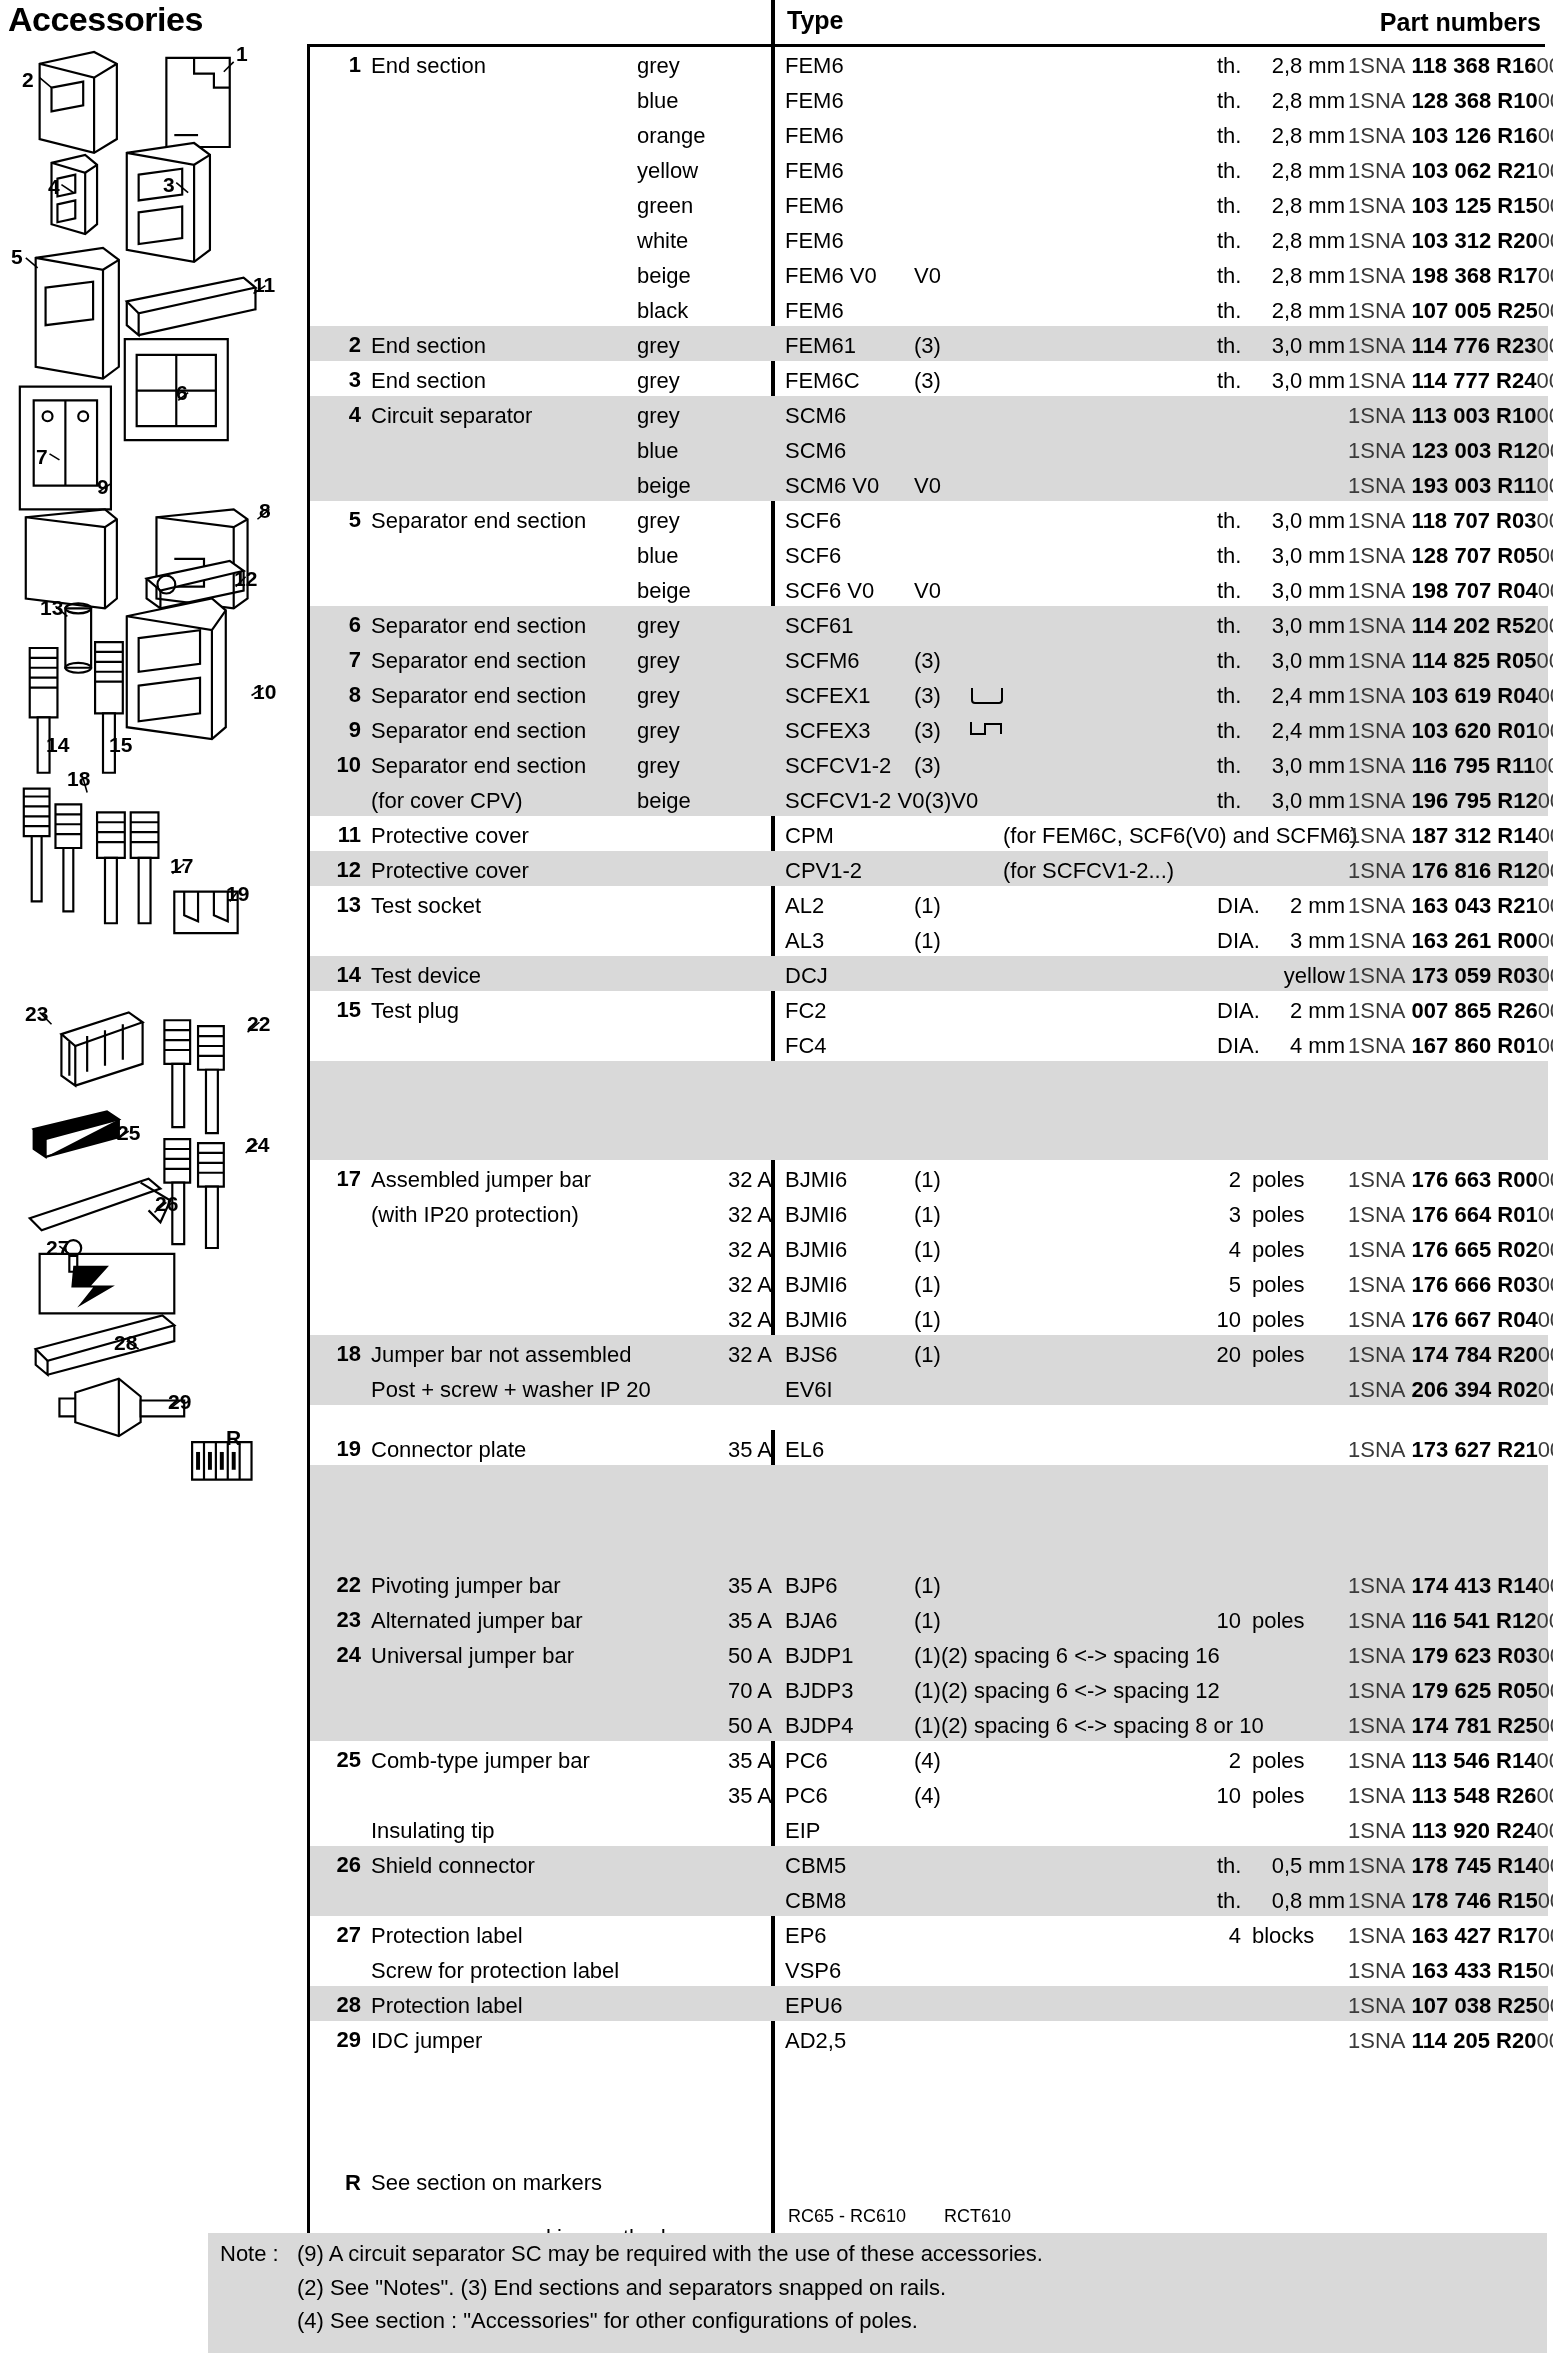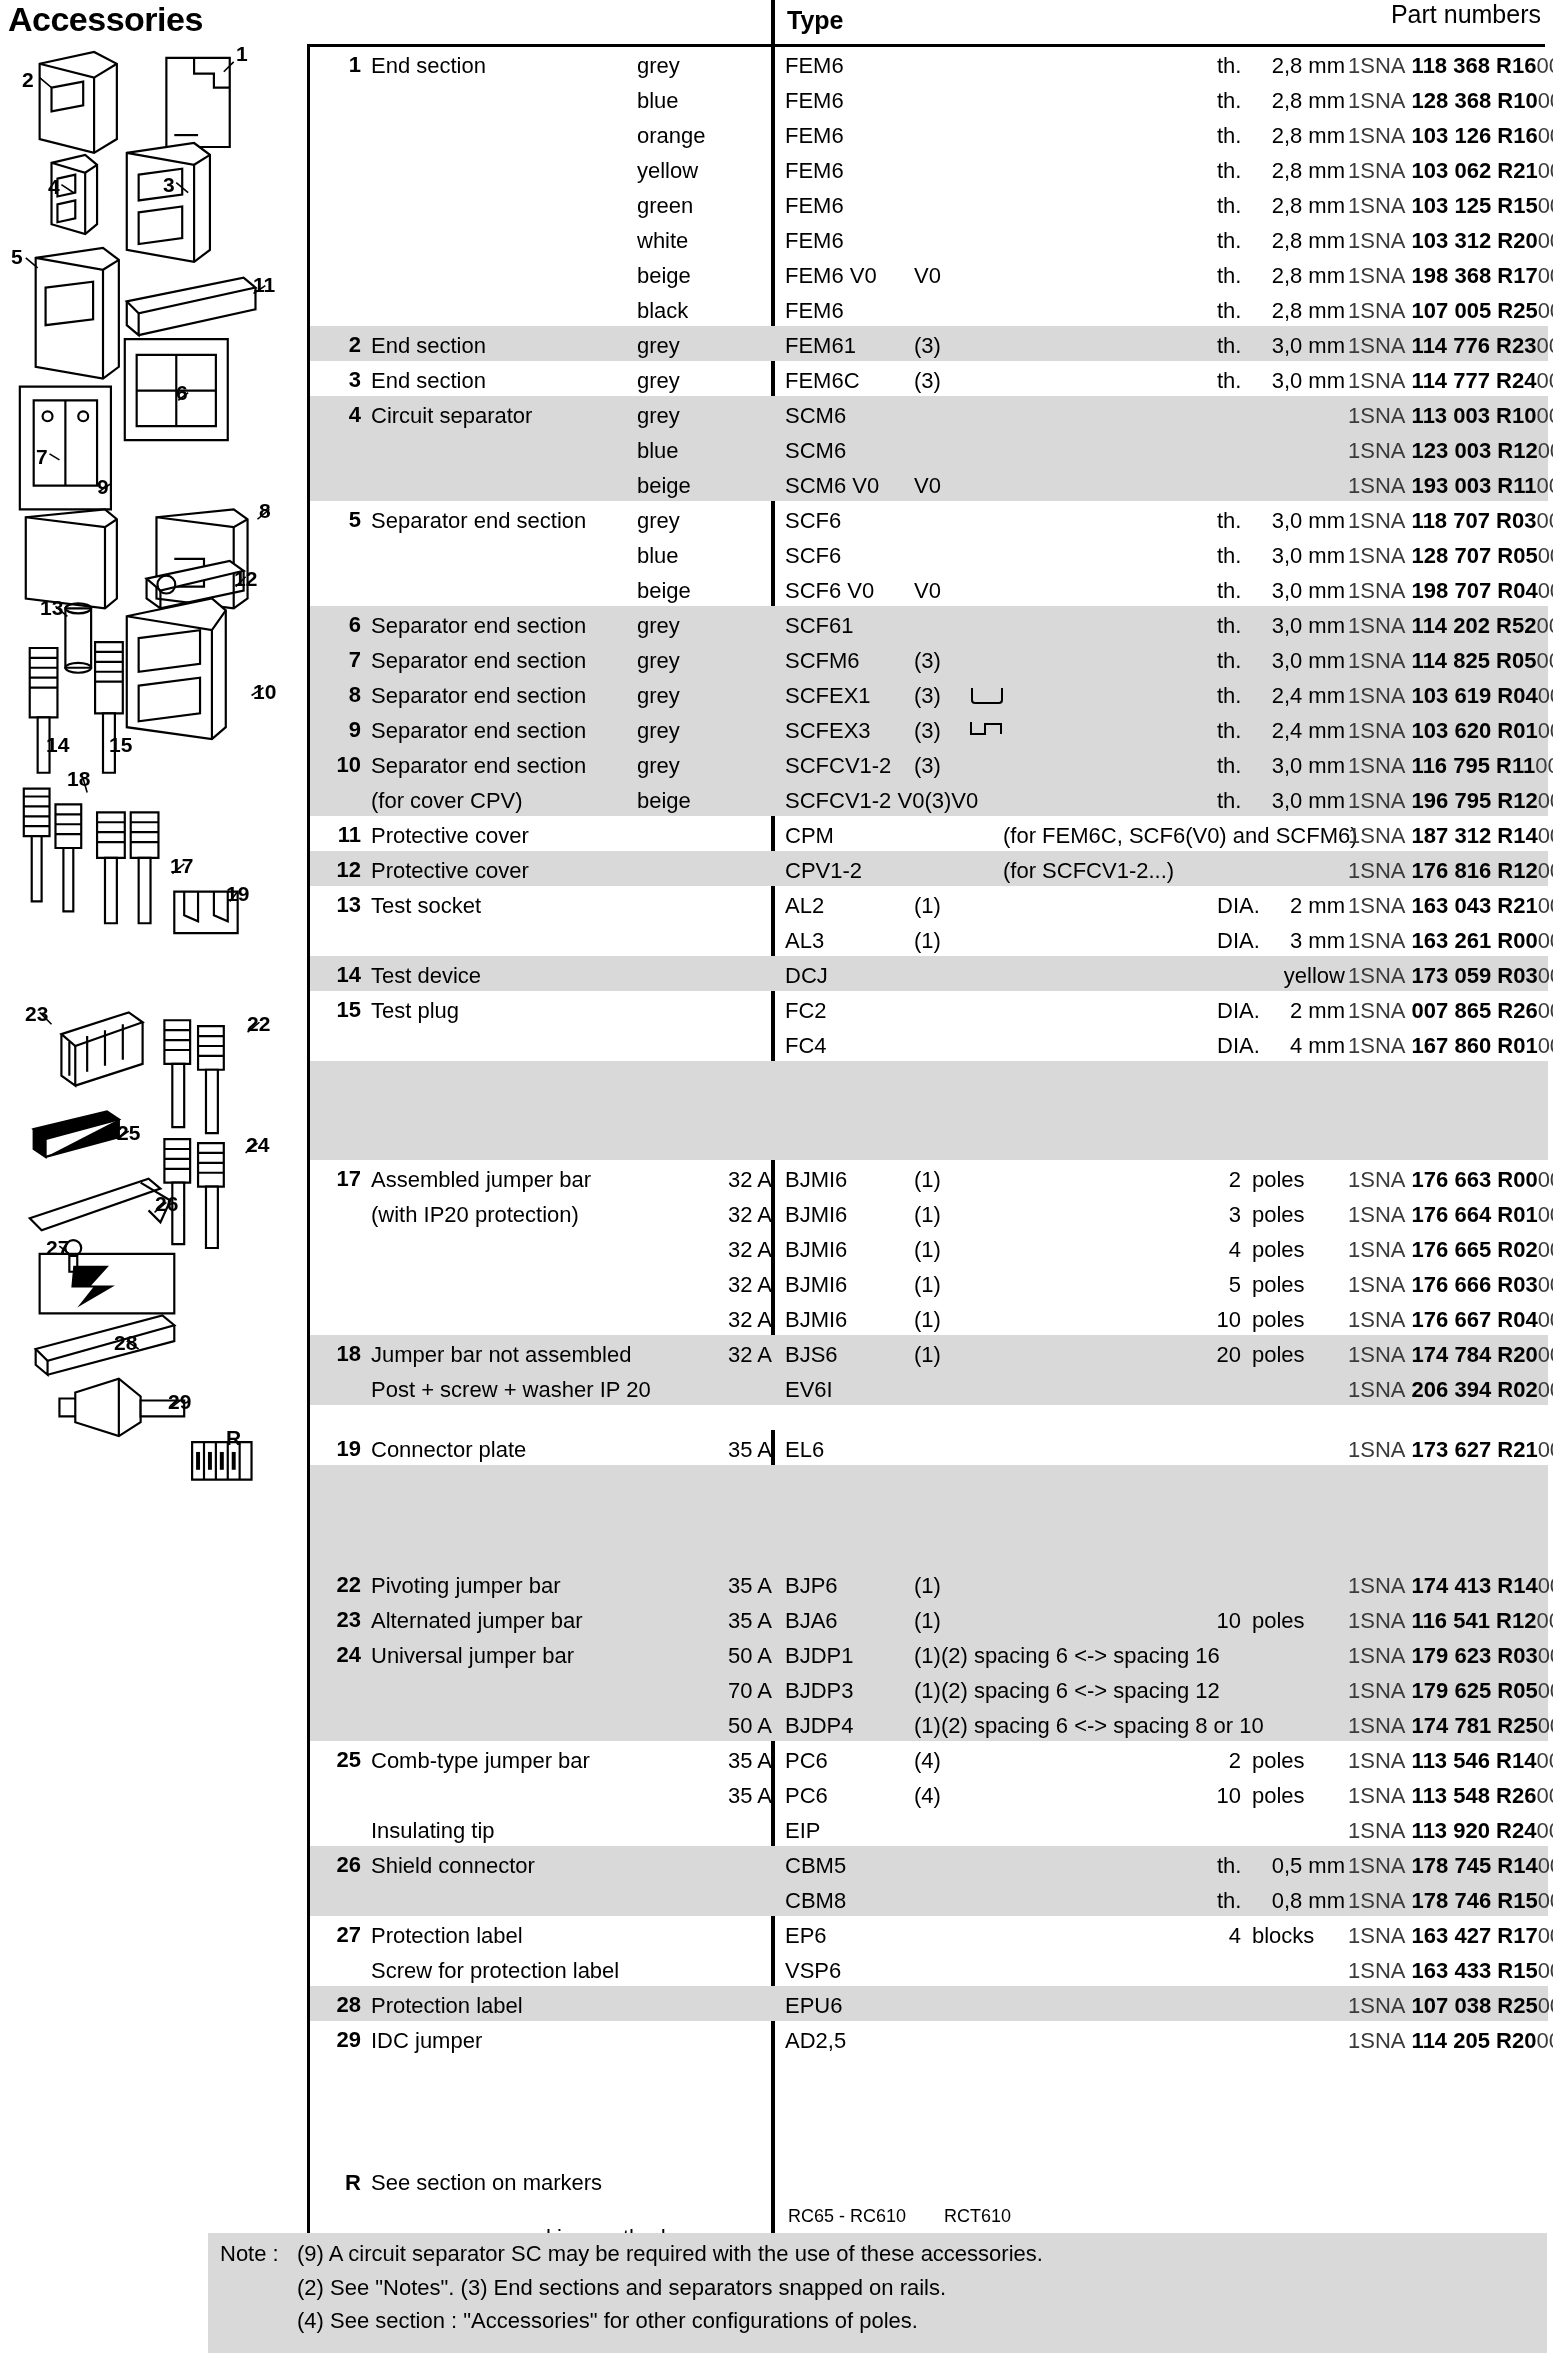--- a/index.html
+++ b/index.html
@@ -9,21 +9,21 @@
     font-family:"Liberation Sans", sans-serif;
     color:#000000;
     -webkit-font-smoothing:antialiased;
   }
   .page{position:relative;width:1553px;height:2372px;overflow:hidden;}
 
   
   .hdr{position:absolute;left:0;top:0;width:1553px;height:46px;}
   .hdr-title{position:absolute;left:8px;top:0px;font-size:34px;font-weight:bold;letter-spacing:-0.5px;}
   .hdr-type{position:absolute;left:787px;top:6px;font-size:25px;font-weight:bold;}
-  .hdr-part{position:absolute;right:12px;top:0;font-size:25px;font-weight:normal;}
+  .hdr-part{position:absolute;right:12px;top:8px;font-size:25px;font-weight:bold;}
   .rule-top{position:absolute;left:307px;top:44px;width:1238px;height:3px;background:#000;}
 
   
   .vline{position:absolute;background:#000;}
   .vline-a{left:307px;top:44px;width:3px;height:2307px;}
   .vline-b{left:771px;top:0px;width:4px;height:2247px;}
 
   
   .illus{position:absolute;left:0;top:44px;width:307px;height:2307px;}
   .num{position:absolute;font-size:21px;font-weight:bold;}

